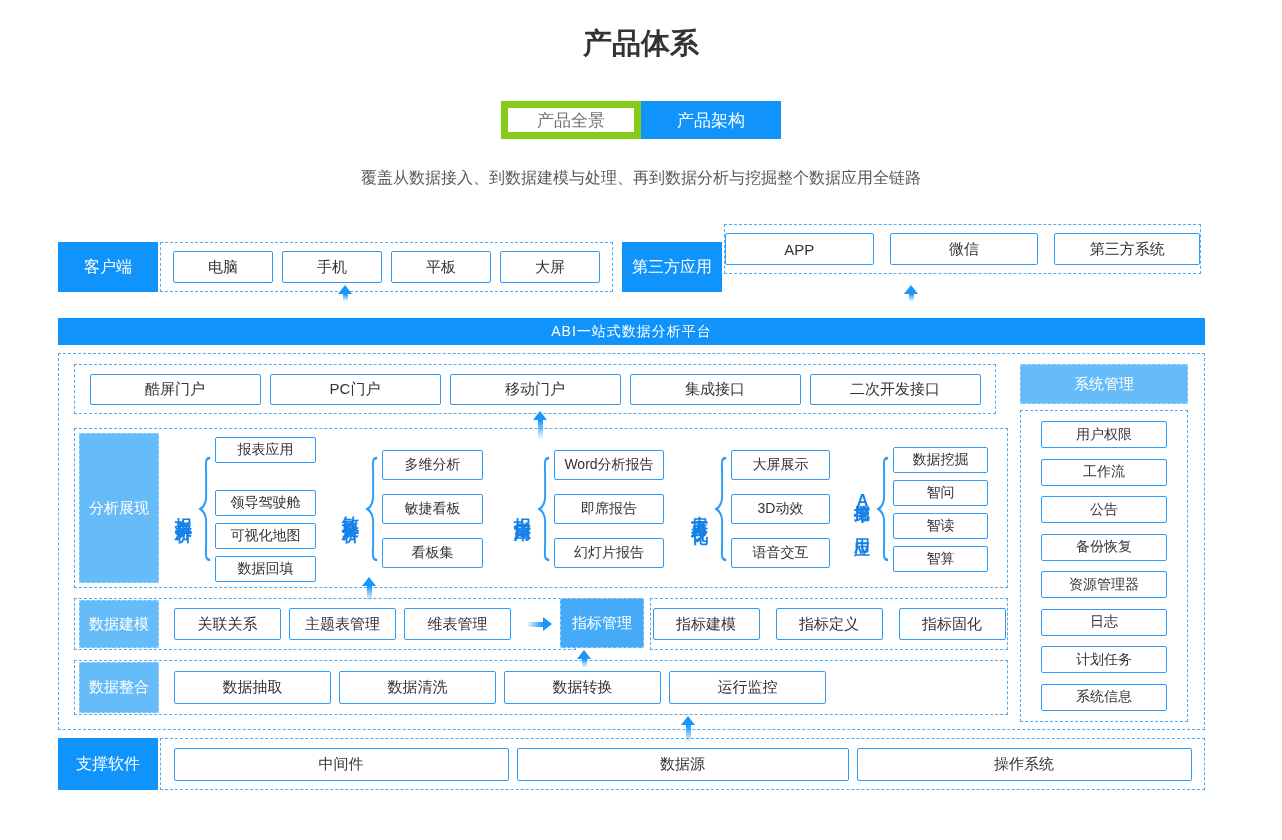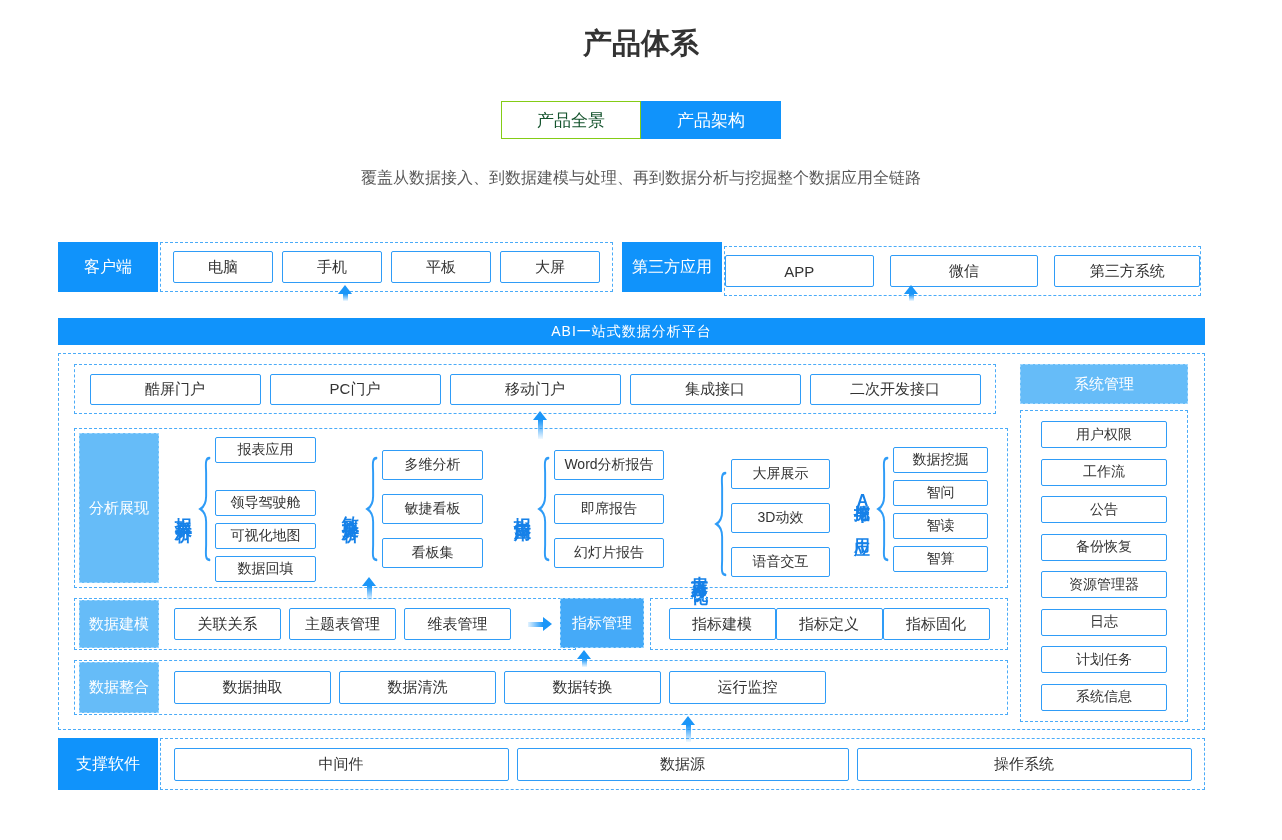--- a/index.html
+++ b/index.html
@@ -3,21 +3,21 @@
 <meta charset="utf-8">
 <style>
   html,body{margin:0;padding:0;background:#fff;}
   .canvas{position:relative;width:1282px;height:840px;background:#fff;overflow:hidden;
           font-family:"Liberation Sans","DejaVu Sans",sans-serif;color:#333;}
   
   .page-title{position:absolute;top:24px;left:0;width:100%;text-align:center;
               font-size:29px;font-weight:600;color:#333;margin:0;}
   .tabs{position:absolute;top:101px;left:0;width:100%;display:flex;justify-content:center;}
   .tab{width:140px;height:38px;display:flex;align-items:center;justify-content:center;
-       font-size:17px;color:#14532d;background:#fff;border:1px solid #84cc16;box-sizing:border-box;cursor:pointer;}
+       font-size:17px;color:#737373;background:#fff;border:7px solid #84cc16;box-sizing:border-box;cursor:pointer;}
   .tab.active{background:#1093fb;color:#fff;border:none;}
   .subtitle{position:absolute;top:168px;left:0;width:100%;text-align:center;
             font-size:16px;color:#595959;margin:0;}
   
   .abs{position:absolute;box-sizing:border-box;}
   .lbl{display:flex;align-items:center;justify-content:center;color:#fff;box-sizing:border-box;}
   .solid{background:#1093fb;font-size:16px;}
   .lite{background:#66bcf8;border:1px dashed #9ed7ff;font-size:15px;}
   .dash{border:1px dashed #4aabf8;box-sizing:border-box;}
   .row{display:flex;align-items:center;justify-content:center;}
@@ -68,21 +68,21 @@
     <div class="box" style="width:100px;height:32px;">手机</div>
     <div class="box" style="width:100px;height:32px;">平板</div>
     <div class="box" style="width:100px;height:32px;">大屏</div>
   </div>
   <div class="abs arr-up" style="left:338px;top:285px;width:14px;height:16px;">
       <div class="tri"></div>
       <div class="stem"></div>
     </div>
 
   <div class="abs lbl solid" style="left:622px;top:242px;width:100px;height:50px;">第三方应用</div>
-  <div class="abs dash row" style="left:724px;top:246px;width:477px;height:50px;gap:16px;">
+  <div class="abs dash row" style="left:724px;top:224px;width:477px;height:50px;gap:16px;">
     <div class="box" style="width:150px;height:32px;">APP</div>
     <div class="box" style="width:150px;height:32px;">微信</div>
     <div class="box" style="width:147px;height:32px;">第三方系统</div>
   </div>
   <div class="abs arr-up" style="left:904px;top:285px;width:14px;height:16px;">
       <div class="tri"></div>
       <div class="stem"></div>
     </div>
 
   <div class="abs banner" style="left:58px;top:318px;width:1147px;height:27px;">ABI一站式数据分析平台</div>
@@ -146,21 +146,21 @@
       <svg class="brace" viewBox="0 0 16 100" preserveAspectRatio="none">
         <path d="M14 2 C8 2 10 10 10 16 L10 38 C10 45 7 48 3 50 C7 52 10 55 10 62 L10 84 C10 90 8 98 14 98" fill="none" stroke="#2f9cf7" stroke-width="2.4" stroke-linecap="round"></path>
         </svg>
       <div class="gcol">
         <div class="box gbox" style="width:110px;">Word分析报告</div>
         <div class="box gbox" style="width:110px;">即席报告</div>
         <div class="box gbox" style="width:110px;">幻灯片报告</div>
       </div>
     </div>
 
-    <div class="agroup rows3" style="left:616px;align-items:flex-end;">
+    <div class="agroup rows3" style="left:616px;">
       <div class="vlabel">大屏可视化</div>
       <svg class="brace" viewBox="0 0 16 100" preserveAspectRatio="none">
         <path d="M14 2 C8 2 10 10 10 16 L10 38 C10 45 7 48 3 50 C7 52 10 55 10 62 L10 84 C10 90 8 98 14 98" fill="none" stroke="#2f9cf7" stroke-width="2.4" stroke-linecap="round"></path>
         </svg>
       <div class="gcol">
         <div class="box gbox" style="width:99px;">大屏展示</div>
         <div class="box gbox" style="width:99px;">3D动效</div>
         <div class="box gbox" style="width:99px;">语音交互</div>
       </div>
     </div>
@@ -190,21 +190,21 @@
       <div class="box" style="width:107px;height:32px;">关联关系</div>
       <div class="box" style="width:107px;height:32px;">主题表管理</div>
       <div class="box" style="width:107px;height:32px;">维表管理</div>
     </div>
   </div>
   <div class="abs arr-right" style="left:528px;top:617px;width:24px;height:14px;">
       <div class="stem"></div>
       <div class="tri"></div>
     </div>
   <div class="abs lbl" style="left:560px;top:598px;width:84px;height:50px;background:#45aaf8;border:1px dashed #9ed7ff;font-size:15px;">指标管理</div>
-  <div class="abs dash row" style="left:650px;top:598px;width:358px;height:52px;gap:0;">
+  <div class="abs dash row" style="left:650px;top:598px;width:358px;height:52px;gap:16px;">
     <div class="box" style="width:107px;height:32px;">指标建模</div>
     <div class="box" style="width:107px;height:32px;">指标定义</div>
     <div class="box" style="width:107px;height:32px;">指标固化</div>
   </div>
   <div class="abs arr-up" style="left:577px;top:650px;width:14px;height:17px;">
       <div class="tri"></div>
       <div class="stem"></div>
     </div>
 
   <div class="abs dash" style="left:74px;top:660px;width:934px;height:55px;display:flex;align-items:center;">

